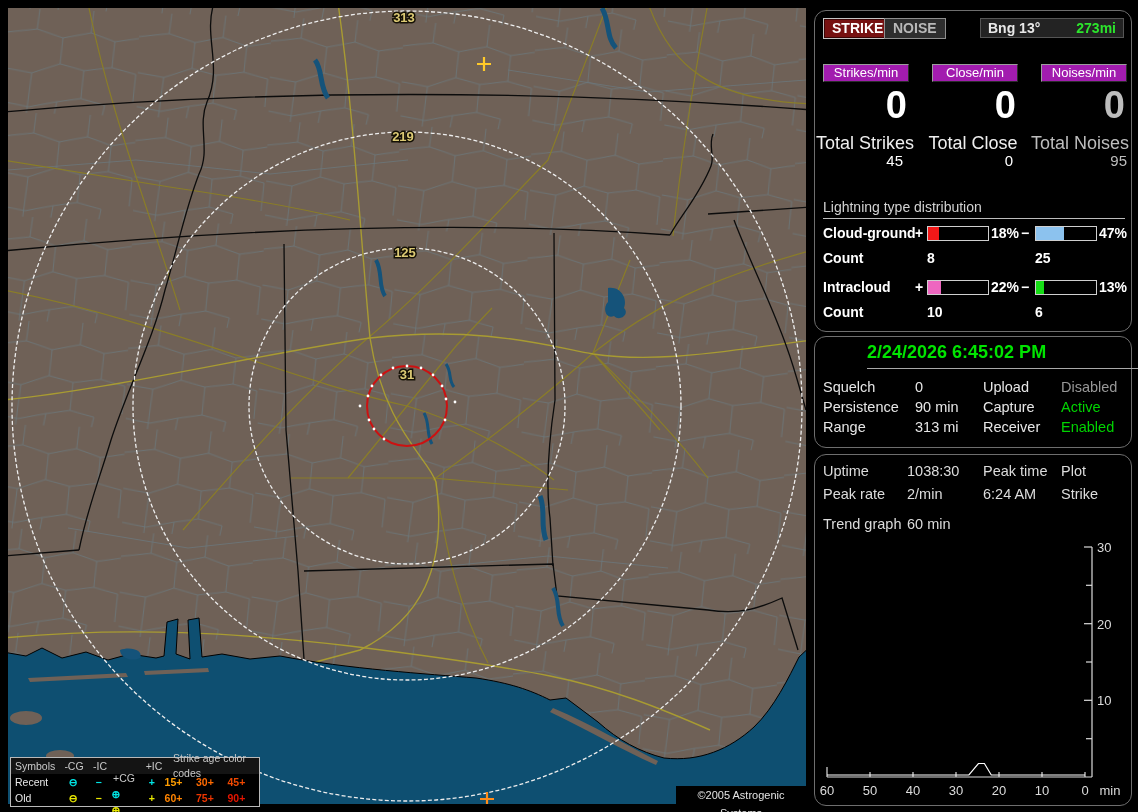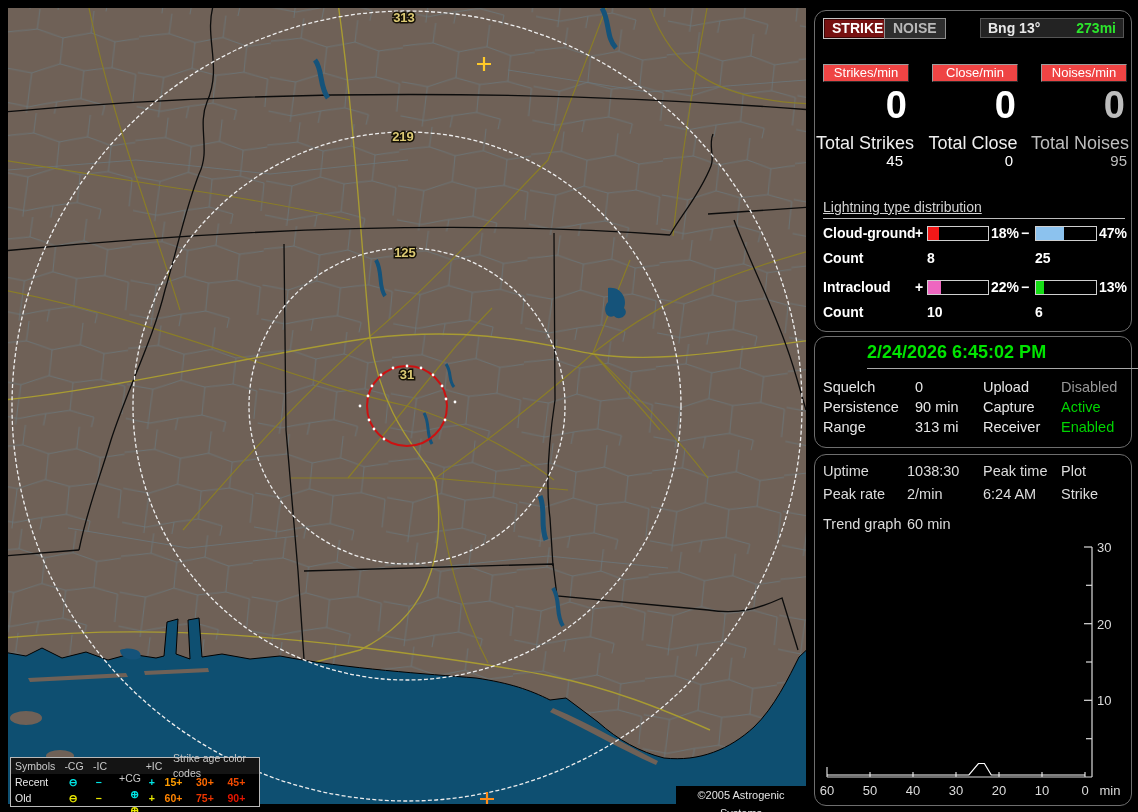--- a/index.html
+++ b/index.html
@@ -10,21 +10,21 @@
   #map-wrap svg{display:block;}
   .maplabel{font-family:"Liberation Sans",sans-serif;font-size:13px;font-weight:bold;
             fill:#dcca74;stroke:#141005;stroke-width:3px;paint-order:stroke;text-anchor:middle;}
   
   #legend{position:absolute;left:2px;top:749px;width:248px;background:#000;
           border:1px solid #b9b9b9;font-size:10.5px;line-height:15px;z-index:5;}
   .lg-row{display:flex;align-items:center;height:16px;}
   .lg-head{color:#c9c9c9;background:#141414;}
   .lg-c0{width:46px;padding-left:4px;}
   .lg-c1,.lg-c2,.lg-c4{width:26px;text-align:center;}
-  .lg-c3{width:28px;text-align:right;margin-top:24px;}
+  .lg-c3{width:28px;text-align:left;margin-top:24px;}
   .lg-age{width:32px;text-align:left;font-weight:bold;}
   .lg-agehead{flex:1;text-align:left;padding-left:6px;}
   .lg-sym{font-weight:bold;}
   
   #map-copyright{position:absolute;left:668px;top:778px;width:130px;height:18px;background:#000;
           color:#e3e3e3;font-size:11px;line-height:18px;text-align:center;z-index:5;}
   
   .panel{position:absolute;left:814px;width:318px;background:#000;border:1px solid #6e6e6e;
          border-radius:12px;box-sizing:border-box;}
   #panel1{top:10px;height:322px;}
@@ -32,28 +32,28 @@
   #panel3{top:454px;height:352px;}
   .abs{position:absolute;}
   .btn{font-size:14px;font-weight:bold;padding:1px 8px;line-height:17px;}
   #strike-btn{left:8px;top:7px;background:#771111;color:#fff;border:1px solid #c3c3c3;
               box-shadow:inset 0 0 0 1px #3a0505;}
   #noise-btn{left:69px;top:7px;background:#2e2e2e;color:#b9b9b9;border:1px solid #8e8e8e;}
   #bng-badge{right:7px;top:7px;width:128px;display:flex;justify-content:space-between;
              background:#232323;border:1px solid #555;padding:1px 7px;font-size:14px;font-weight:bold;}
   #bng-badge .rng{color:#2ce52c;}
   .chip{top:53px;width:84px;text-align:center;font-size:13px;line-height:16px;color:#fff;
-        background:#ef4444;border-top:1px solid #9d9d9d;border-left:1px solid #9d9d9d;
+        background:#a21caf;border-top:1px solid #9d9d9d;border-left:1px solid #9d9d9d;
         border-right:1px solid #2c2c2c;border-bottom:1px solid #2c2c2c;}
   .bigzero{top:72px;width:84px;text-align:right;font-size:38px;font-weight:bold;color:#fff;line-height:44px;}
   .dim{color:#bdbdbd !important;}
   .tlabel{top:122px;font-size:18px;text-align:center;color:#efefef;}
   .tval{top:141px;font-size:15px;text-align:right;color:#fff;}
   #dist-title{left:8px;top:188px;width:302px;font-size:14px;color:#d3d3d3;
-              border-bottom:1px solid #bdbdbd;padding-bottom:3px;text-decoration:underline;}
+              border-bottom:1px solid #bdbdbd;padding-bottom:3px;}
   .drow{font-size:14px;font-weight:bold;color:#fff;}
   .dlabel{left:8px;width:96px;}
   .dsign1{left:100px;} .dsign2{left:206px;}
   .dbar{top:1px;width:60px;height:13px;border:1px solid #cfcfcf;background:#000;}
   .dbar>div{height:100%;}
   .dbar1{left:112px;} .dbar2{left:220px;}
   .dpct1{left:176px;} .dpct2{left:284px;}
   .cnt1{left:112px;} .cnt2{left:220px;}
   
   #datetime{left:8px;top:5px;width:300px;font-size:18px;font-weight:bold;color:#00e400;

